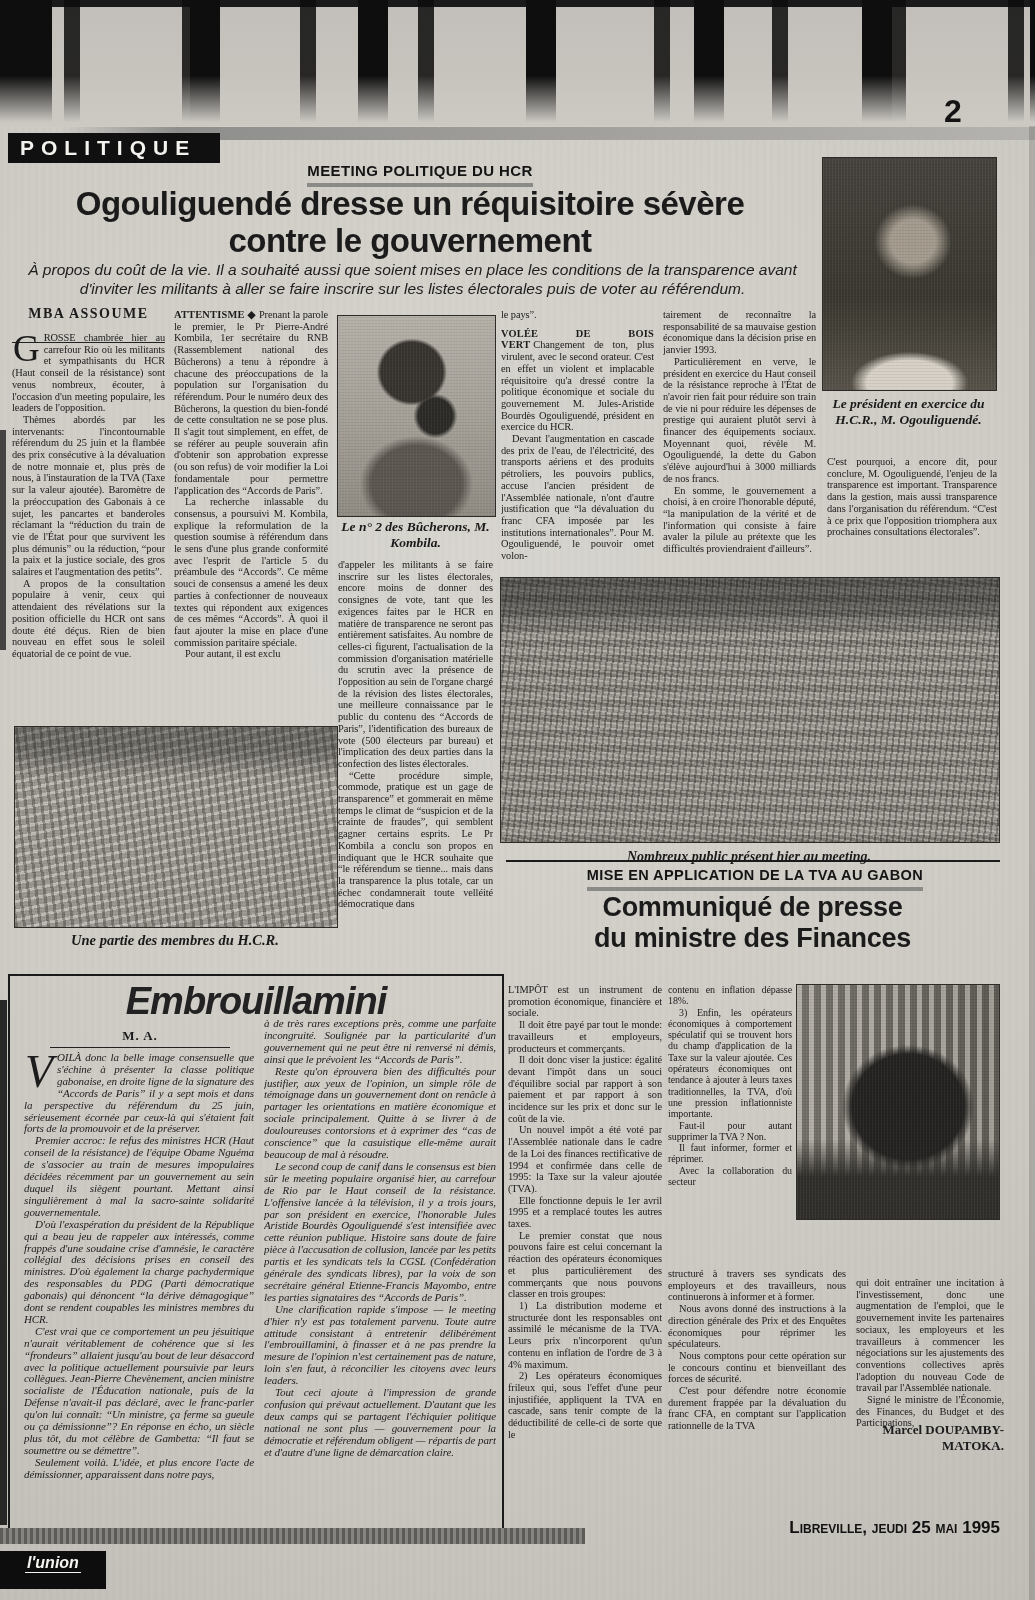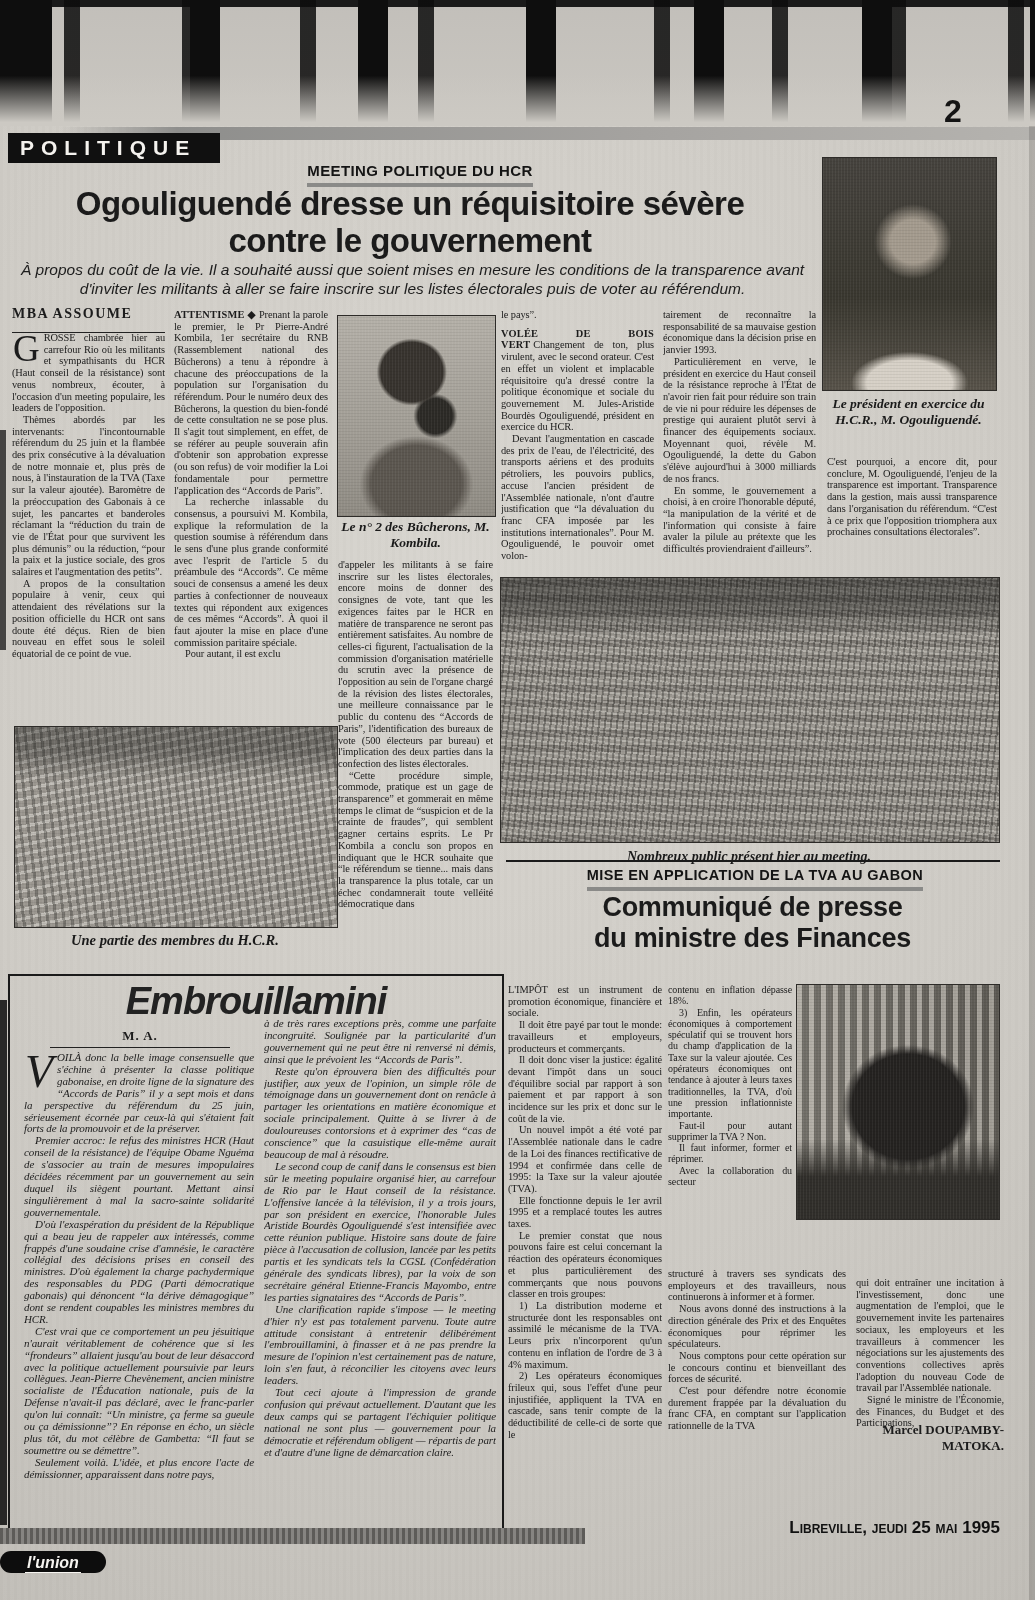--- a/index.html
+++ b/index.html
@@ -43,22 +43,22 @@
   .r-tva{left:506px;top:860px;width:494px;height:2px;}
   
   .bt{position:absolute;text-align:justify;font-size:10.4px;line-height:11.7px;
     letter-spacing:-.1px;overflow:hidden;hyphens:auto;}
   .bt p{margin:0;text-indent:11px;}
   .bt .open p, .bt > div.cont0 > p:first-child{text-indent:0;}
   .cont > div > p:first-child{text-indent:0;}
   .leadp{margin-top:7px !important;text-indent:0 !important;}
   .leadin{font-weight:700;margin-right:3px;letter-spacing:.2px;margin-top:16px;}
   .dc{float:left;font:400 37px/30px "Liberation Serif", serif;padding:2px 4px 0 1px;}
-  .byline{position:absolute;font:700 14px/16px "Liberation Serif", serif;
-    letter-spacing:1.5px;border-bottom:1.5px solid #222;padding-bottom:10px;}
+  .byline{position:absolute;text-align:center;font:700 14px/16px "Liberation Serif", serif;
+    letter-spacing:1.5px;border-bottom:1.5px solid #222;padding-bottom:20px;}
   .b1{left:12px;top:306px;width:153px;}
   .caption{position:absolute;text-align:center;font:italic 700 13.5px/16px "Liberation Serif", serif;color:#1a1a1a;}
   .credit{font:italic 400 12px/15px "Liberation Serif", serif;}
   
   .c1{left:12px;top:332px;width:153px;height:404px;}
   .c2{left:174px;top:309px;width:154px;height:430px;}
   .c3{left:338px;top:559px;width:155px;height:392px;}
   .c4{left:501px;top:309px;width:153px;height:266px;}
   .c5{left:663px;top:309px;width:153px;height:268px;}
   .c6{left:827px;top:456px;width:170px;height:120px;}
@@ -106,42 +106,42 @@
     font:700 13px/15px "Liberation Serif", serif;letter-spacing:1px;border-bottom:1.5px solid #222;padding-bottom:4px;}
   .embro .bt{font-style:italic;font-size:11px;line-height:11.9px;}
   .ec1{left:14px;top:76px;width:230px;height:468px;}
   .ec2{left:254px;top:42px;width:232px;height:500px;}
   .embro .dc{font:italic 400 46px/36px "Liberation Serif", serif;}
   
   .footer-bar{position:absolute;left:0;top:1528px;width:585px;height:16px;
     background:repeating-linear-gradient(90deg, rgba(0,0,0,.25) 0 3px, rgba(255,255,255,.08) 3px 6px), #7c7a76;}
   .dateline{position:absolute;left:590px;top:1518px;width:410px;text-align:right;
     font:700 17px/20px "Liberation Sans", sans-serif;font-variant:small-caps;color:#111;}
-  .union{position:absolute;left:0px;top:1551px;width:106px;height:22px;background:#0d0d0d;
-    color:#f6f4f0;font:italic 700 16px/24px "Liberation Sans", sans-serif;text-align:center;border-radius:12px;}
+  .union{position:absolute;left:0px;top:1551px;width:106px;height:38px;background:#0d0d0d;
+    color:#f6f4f0;font:italic 700 16px/24px "Liberation Sans", sans-serif;text-align:center;}
   .union span{border-bottom:1.5px solid #f6f4f0;padding:0 2px 1px;}
 </style>
 </head>
 <body>
 
 <div class="page">
   <div class="scan-top"></div>
   <div class="gray-band"></div>
   <div class="edge e1"></div>
   <div class="edge e2"></div>
   <div class="edge e3"></div>
 
   <div class="pageno">2</div>
   <div class="section-bar">POLITIQUE</div>
 
   <div class="kicker k1"><span class="inner">MEETING POLITIQUE DU HCR</span></div>
   <div class="headline1">
     <span>Ogouliguendé dresse un réquisitoire sévère</span><br><span>contre le gouvernement</span>
   </div>
-  <div class="deck">À propos du coût de la vie. Il a souhaité aussi que soient mises en mesure les conditions de la transparence avant d'inviter les militants à aller se faire inscrire sur les listes électorales puis de voter au référendum.</div>
+  <div class="deck">À propos du coût de la vie. Il a souhaité aussi que soient mises en place les conditions de la transparence avant d'inviter les militants à aller se faire inscrire sur les listes électorales puis de voter au référendum.</div>
 
   <div class="photo ph-pres"></div>
   <div class="caption" style="left:822px;top:396px;width:173px;">Le président en exercice du H.C.R., M. Ogouliguendé.</div>
 
   <div class="byline b1">MBA ASSOUME</div>
 
   <div class="bt c1">
     <p style="text-indent:0"><span class="dc">G</span><span>ROSSE chambrée hier au carrefour Rio où les militants et sympathisants du HCR (Haut conseil de la résistance) sont venus nombreux, écouter, à l'occasion d'un meeting populaire, les leaders de l'opposition.</span></p>
     <div>
         <p>Thèmes abordés par les intervenants: l'incontournable référendum du 25 juin et la flambée des prix consécutive à la dévaluation de notre monnaie et, plus près de nous, à l'instauration de la TVA (Taxe sur la valeur ajoutée). Baromètre de la préoccupation des Gabonais à ce sujet, les pancartes et banderoles réclamant la “réduction du train de vie de l'État pour que survivent les plus démunis” ou la réduction, “pour la paix et la justice sociale, des gros salaires et l'augmentation des petits”.</p>

